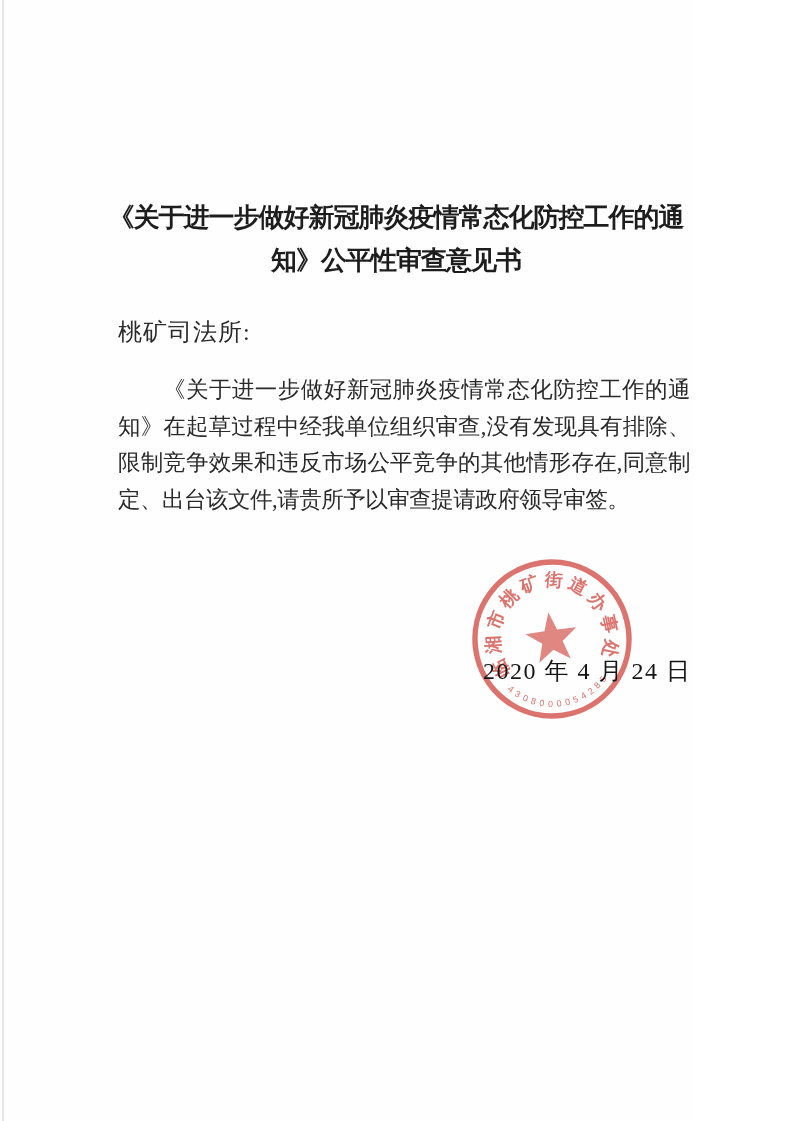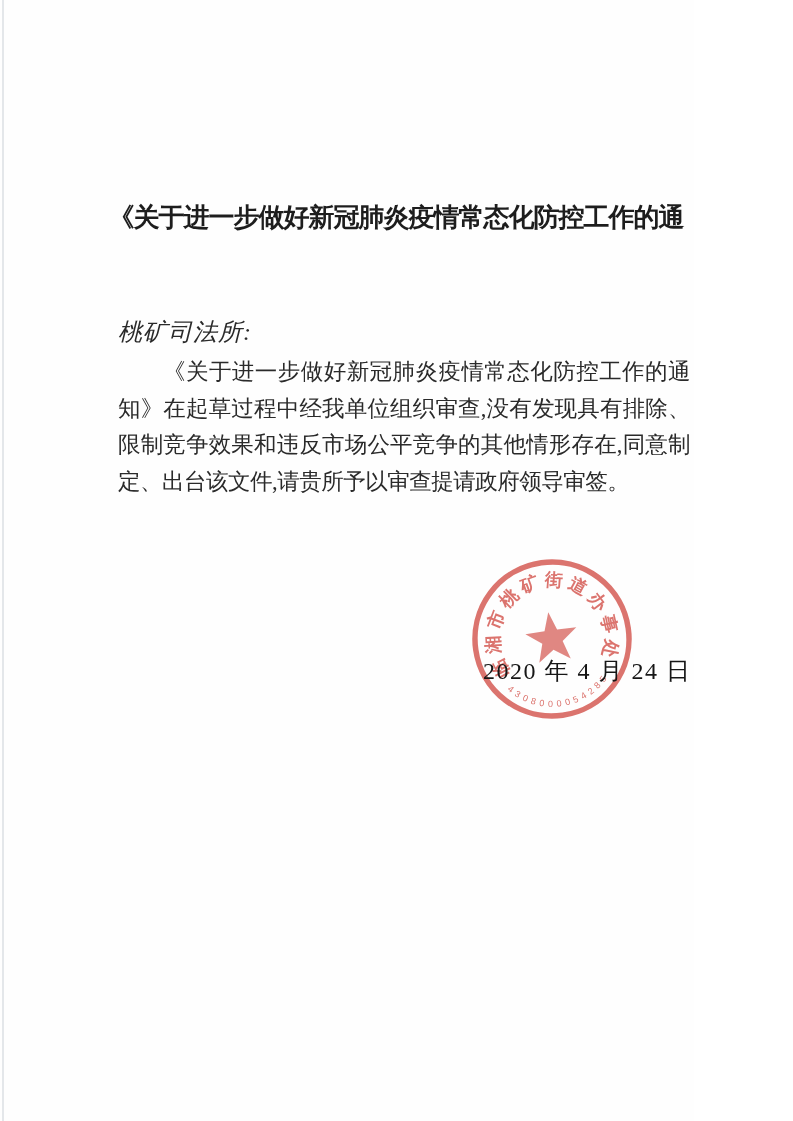--- a/index.html
+++ b/index.html
@@ -39,26 +39,25 @@
   }
   .doc-title .title-line { display: block; }
   .salutation {
     position: absolute;
     left: 118px;
     top: 316px;
     margin: 0;
     font-size: 24px;
     letter-spacing: 1px;
     color: #2a2a2a;
-    font-style: italic;
   }
   .body-text {
     position: absolute;
     left: 118px;
-    top: 354px;
+    top: 372px;
     width: 572px;
     margin: 0;
     font-size: 22.5px;
     letter-spacing: -0.5px;
     line-height: 36.5px;
     text-align: justify;
     text-indent: 2em;
     line-break: strict;
     color: #2a2a2a;
   }
@@ -97,20 +96,21 @@
 </style>
 </head>
 <body>
 
 <div class="page">
 
   <div class="scan-edge"></div>
 
   <h1 class="doc-title">
     <span class="title-line">《关于进一步做好新冠肺炎疫情常态化防控工作的通</span>
+    <span class="title-line">知》公平性审查意见书</span>
   </h1>
 
   <p class="salutation">桃矿司法所:</p>
 
   <p class="body-text">《关于进一步做好新冠肺炎疫情常态化防控工作的通知》在起草过程中经我单位组织审查,没有发现具有排除、限制竞争效果和违反市场公平竞争的其他情形存在,同意制定、出台该文件,请贵所予以审查提请政府领导审签。</p>
 
   <svg class="seal" viewBox="0 0 200 200" aria-hidden="true">
     <defs>
       <path id="sealArcTop" d="M 54.1 126.5 A 53 53 0 1 1 145.9 126.5" fill="none"></path>
       <path id="sealArcBottom" d="M 38.4 128.7 A 68 68 0 0 0 161.6 128.7" fill="none"></path>

